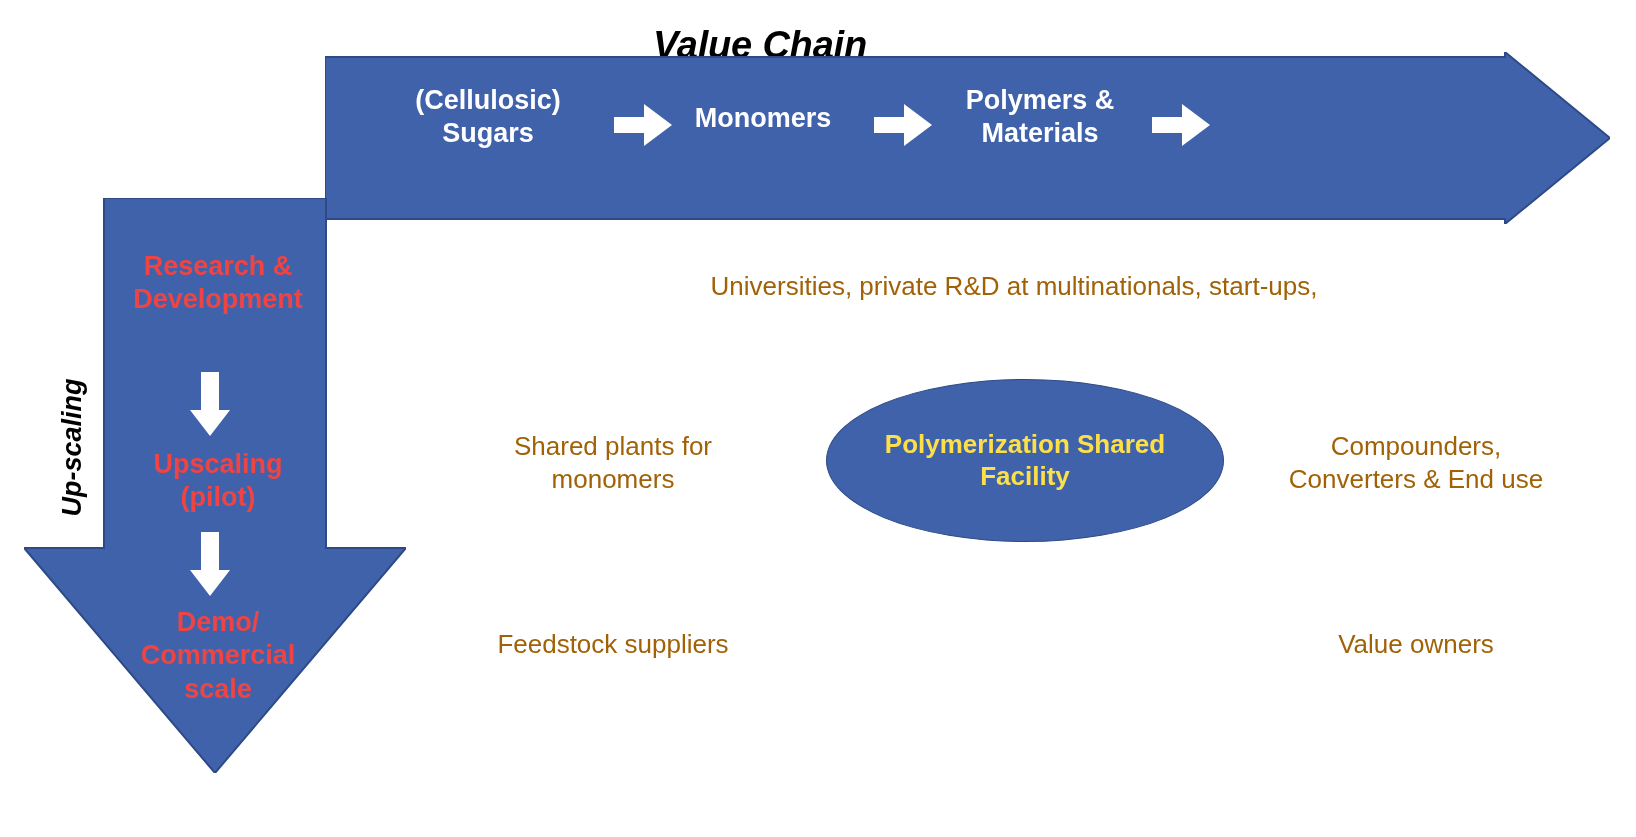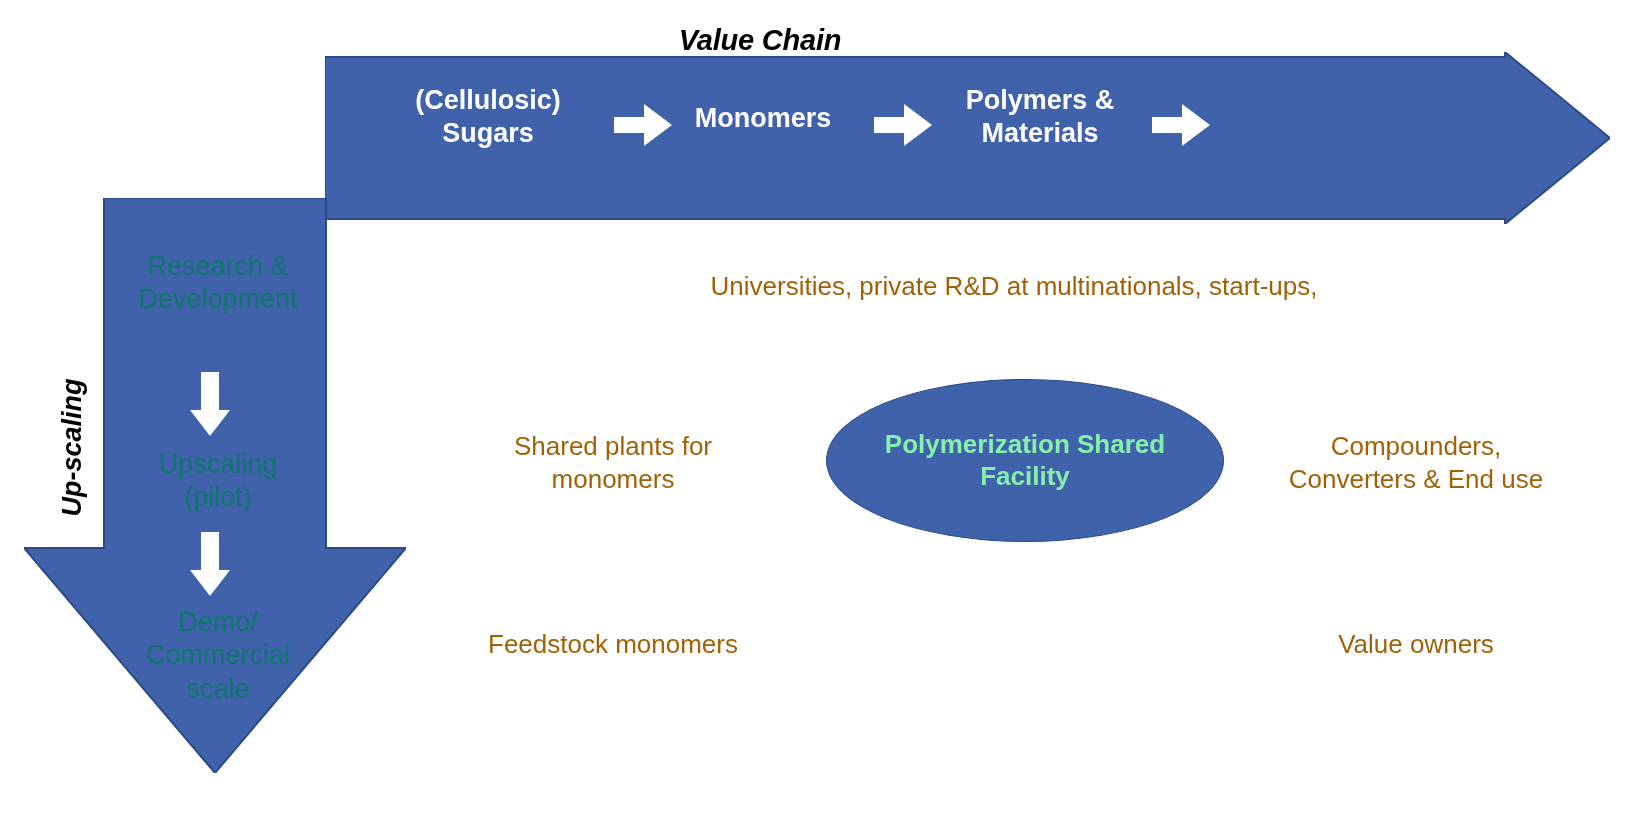--- a/index.html
+++ b/index.html
@@ -21,21 +21,21 @@
   }
 
   
   .abs { position: absolute; }
 
   .title-vc {
     left: 640px;
     top: 24px;
     width: 240px;
     text-align: center;
-    font-size: 29px;
+    font-size: 38px;
     font-weight: bold;
     font-style: italic;
     color: #000000;
     letter-spacing: -0.2px;
     white-space: nowrap;
   }
 
   .label-upscaling {
     left: -28px;
     top: 432px;
@@ -84,22 +84,22 @@
     left: 24px;
     top: 198px;
     width: 382px;
     height: 575px;
   }
   .us-arrow svg { display: block; width: 100%; height: 100%; }
 
   .us-stage-label {
     position: absolute;
     text-align: center;
-    color: #0f766e;
-    font-weight: normal;
+    color: #ef4444;
+    font-weight: bold;
     font-size: 27px;
     line-height: 1.24;
     white-space: pre-line;
   }
   #us-s0 { left: 104px; top: 250px; width: 228px; }
   #us-s1 { left: 104px; top: 448px; width: 228px; }
   #us-s2 { left: 104px; top: 606px; width: 228px; }
 
   .us-sep { position: absolute; width: 40px; height: 64px; }
   .us-sep svg { display:block; width:100%; height:100%; }
@@ -114,21 +114,21 @@
     height: 163px;
     border-radius: 50%;
     background: #4062ab;
     border: 1.5px solid #2e4a86;
     box-sizing: border-box;
     display: flex;
     align-items: center;
     justify-content: center;
   }
   .ellipse-label {
-    color: #86efac;
+    color: #fde047;
     font-weight: bold;
     font-size: 26px;
     line-height: 1.22;
     text-align: center;
     white-space: pre-line;
     padding: 0 14px;
   }
 
   
   .actor {
@@ -216,21 +216,21 @@
 scale</div>
 
   <div class="abs actor" id="actor-rnd">Universities, private R&amp;D at multinationals, start-ups,</div>
 
   <div class="abs actor" id="actor-pilot">Shared plants for
 monomers</div>
 
   <div class="abs actor" id="actor-compound">Compounders,
 Converters &amp; End use</div>
 
-  <div class="abs actor" id="actor-feed">Feedstock monomers</div>
+  <div class="abs actor" id="actor-feed">Feedstock suppliers</div>
 
 
   <div class="abs actor" id="actor-brand">Value owners</div>
 
   <div class="abs ellipse">
     <div class="ellipse-label">Polymerization Shared
 Facility</div>
   </div>
 
 </div>

